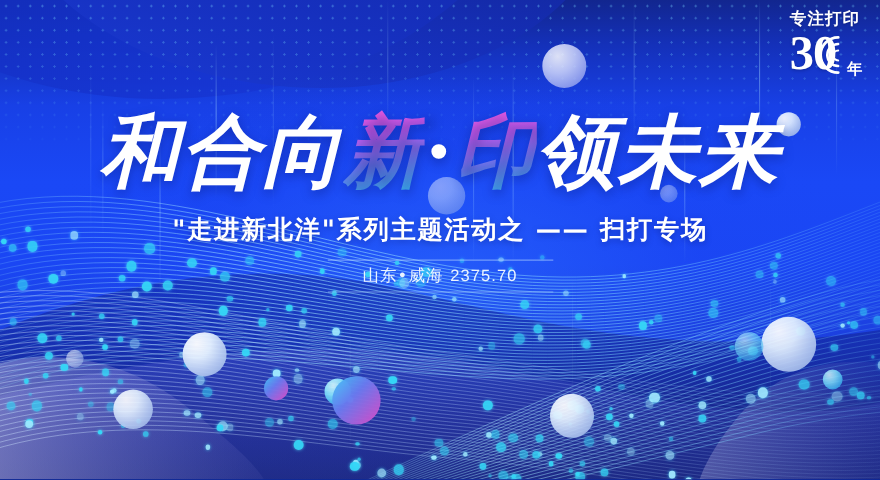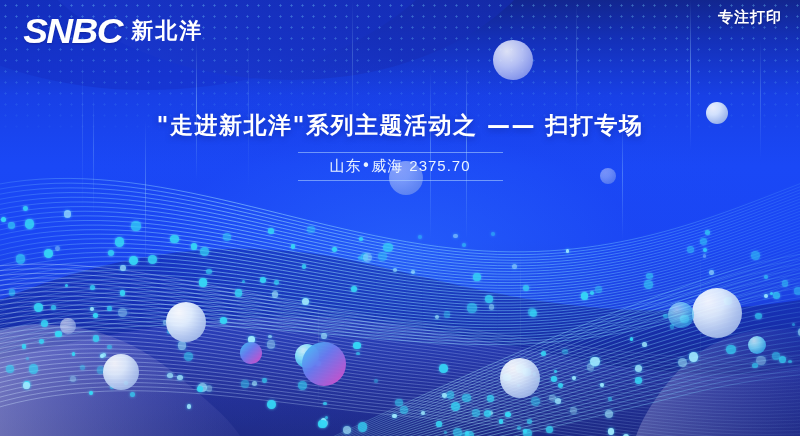--- a/index.html
+++ b/index.html
@@ -619,30 +619,36 @@
       <div class="sphere cyan" style="left: 295px; top: 344px; width: 24px; height: 24px; opacity: 0.9;"></div>
       <div class="sphere white" style="left: 692px; top: 288px; width: 50px; height: 50px; opacity: 0.92;"></div>
       <div class="sphere cyan" style="left: 668px; top: 302px; width: 26px; height: 26px; opacity: 0.6;"></div>
       <div class="sphere white" style="left: 500px; top: 358px; width: 40px; height: 40px; opacity: 0.92;"></div>
       <div class="sphere pink" style="left: 302px; top: 342px; width: 44px; height: 44px; opacity: 0.95;"></div>
       <div class="sphere cyan" style="left: 748px; top: 336px; width: 18px; height: 18px; opacity: 0.8;"></div>
       <div class="sphere white" style="left: 60px; top: 318px; width: 16px; height: 16px; opacity: 0.55;"></div>
       <div class="sphere white" style="left: 600px; top: 168px; width: 16px; height: 16px; opacity: 0.4;"></div>
     </div>
 
-  <div class="logo">
-    <span class="logo-mark">SNBC</span>
-    <span class="logo-cn">新北洋</span>
-  </div>
 
   <div class="badge30">
     <div class="badge30-top">专注打印</div>
+    <div class="badge30-bot">
+      <span class="badge30-num">30</span>
+      <svg class="badge30-swirl" viewBox="0 0 40 40">
+        <path d="M30 4 A16 16 0 1 0 30 36" fill="none" stroke="#ffffff" stroke-width="2.6" stroke-linecap="round"></path>
+        <path d="M30 10 A10 10 0 1 0 30 30" fill="none" stroke="#ffffff" stroke-width="2.2" stroke-linecap="round"></path>
+        <path d="M30 16 A4.5 4.5 0 1 0 30 25" fill="none" stroke="#ffffff" stroke-width="1.8" stroke-linecap="round"></path>
+      </svg>
+      <span class="badge30-nian">年</span>
+    </div>
   </div>
 
   <div class="title-block">
+    <h1 class="headline" id="headline"><span class="w">和合向</span><span class="g">新</span><span class="dot">·</span><span class="g">印</span><span class="w">领未来</span></h1>
     <div class="subtitle">"走进新北洋"系列主题活动之 —— 扫打专场</div>
     <div class="meta-wrap">
       <div class="meta">
         <span>山东•威海</span><span class="date">2375.70</span>
       </div>
     </div>
   </div>
 
 </div>
 

